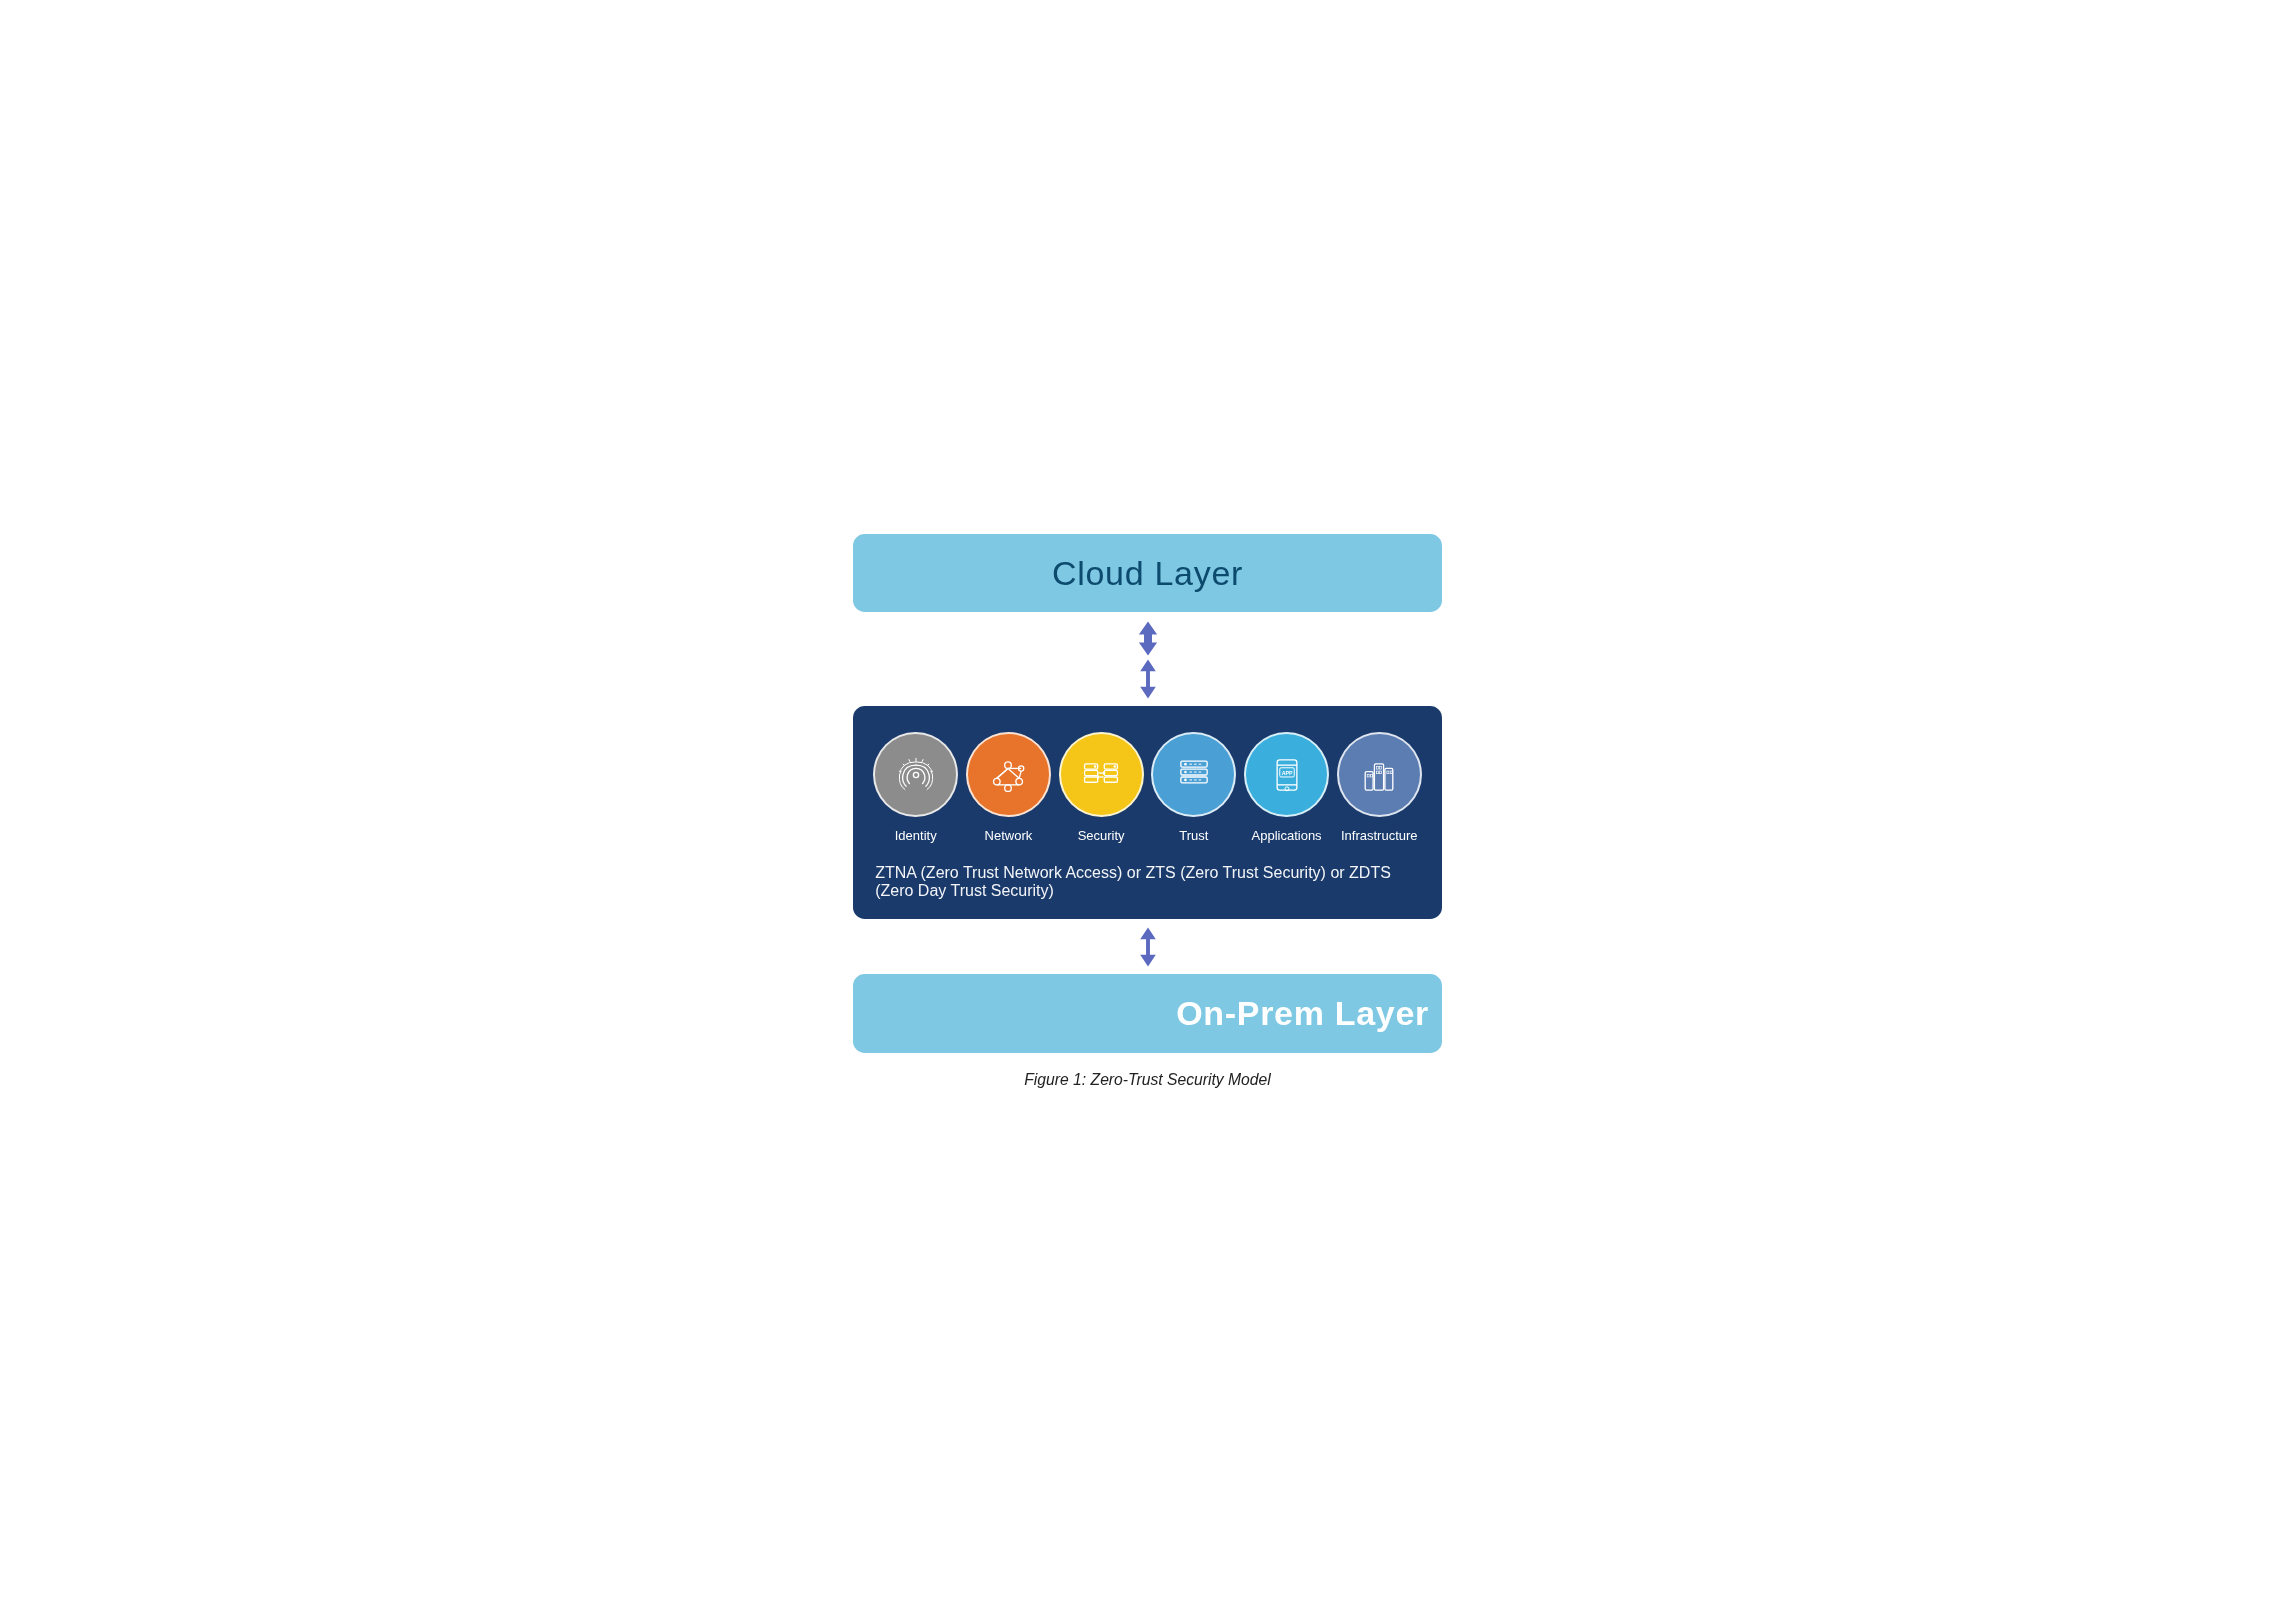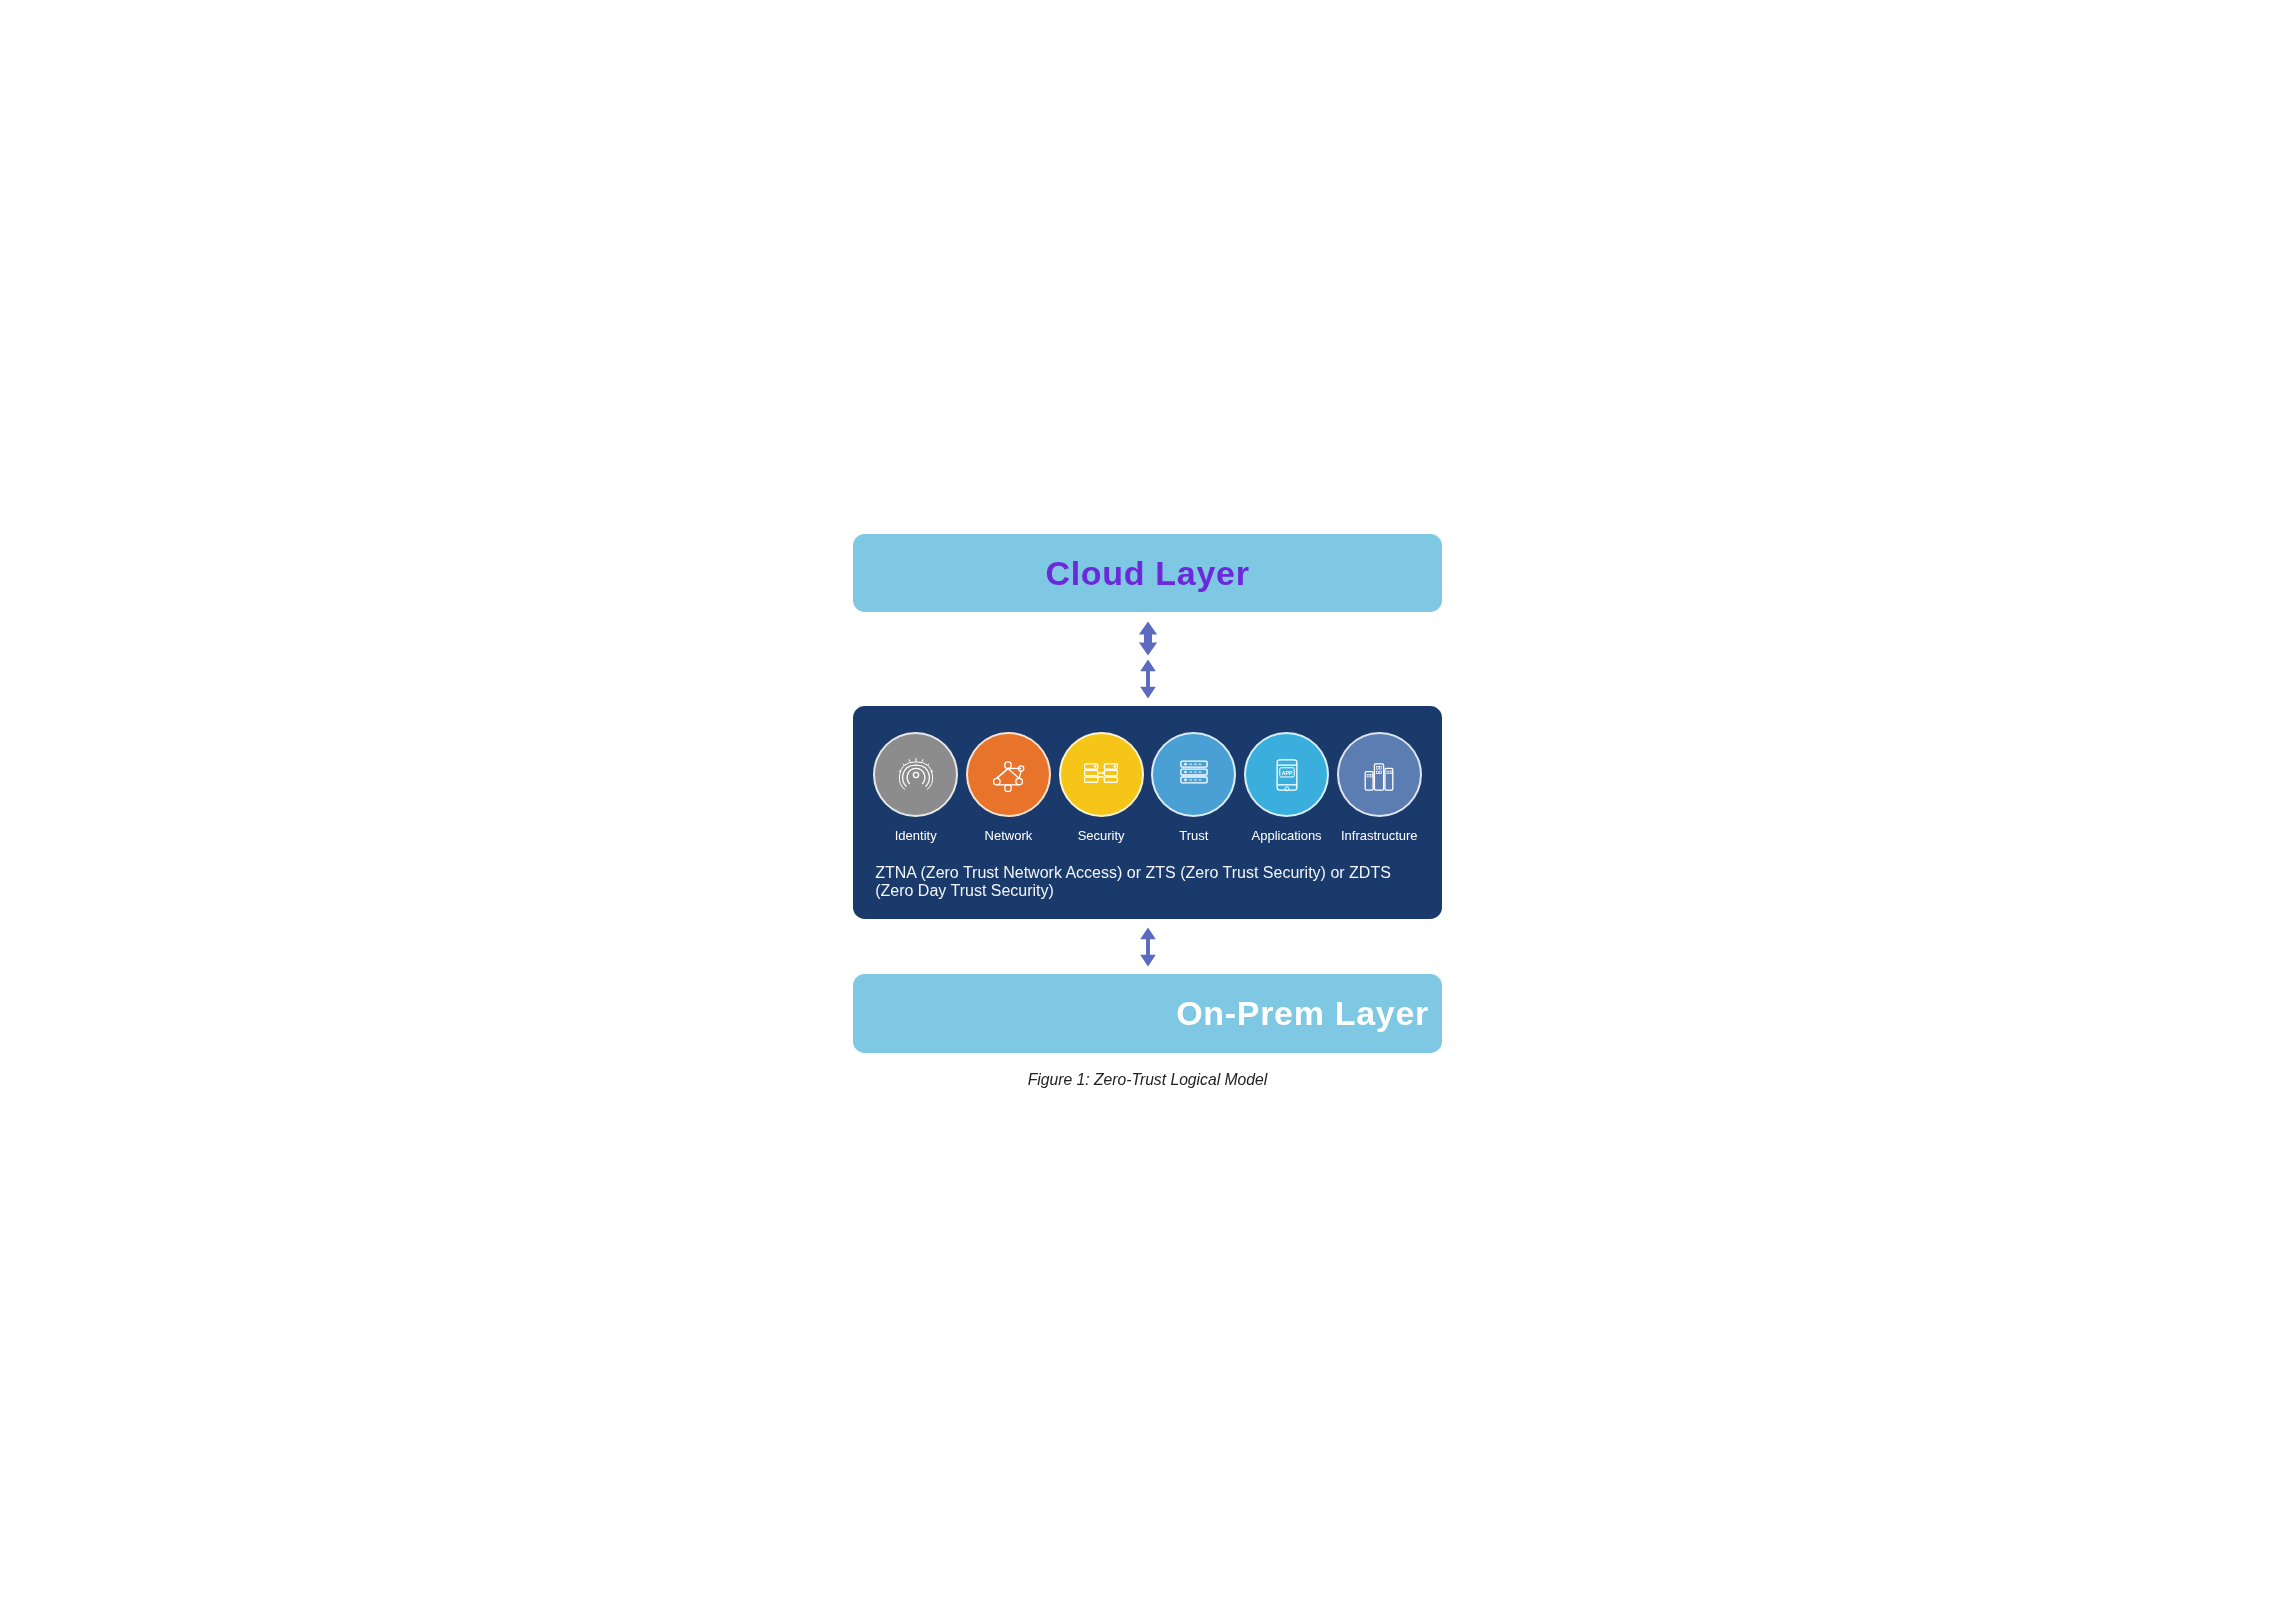--- a/index.html
+++ b/index.html
@@ -26,22 +26,22 @@
     .cloud-layer {
       width: 100%;
       background: #7ec8e3;
       border-radius: 11.8px;
       padding: 19.6px 13px;
       text-align: center;
     }
 
     .cloud-layer-title {
       font-size: 34px;
-      font-weight: 700;
-      color: #6d28d9;
+      font-weight: 400;
+      color: #0c4a6e;
       letter-spacing: 0.7px;
     }
 
     
     .arrow-connector {
       display: flex;
       flex-direction: column;
       align-items: center;
       padding: 6.5px 0;
     }
@@ -320,16 +320,16 @@
       <polygon points="20,2 8,20 32,20" fill="#5b6abf"></polygon>
       <rect x="17" y="18" width="6" height="28" fill="#5b6abf"></rect>
       <polygon points="20,62 8,44 32,44" fill="#5b6abf"></polygon>
     </svg>
   </div>
 
   <div class="onprem-layer">
     <span class="onprem-layer-title">On-Prem Layer</span>
   </div>
 
-  <div class="figure-caption">Figure 1: Zero-Trust Logical Model</div>
+  <div class="figure-caption">Figure 1: Zero-Trust Security Model</div>
 
 </div>
 
 
 </body></html>

